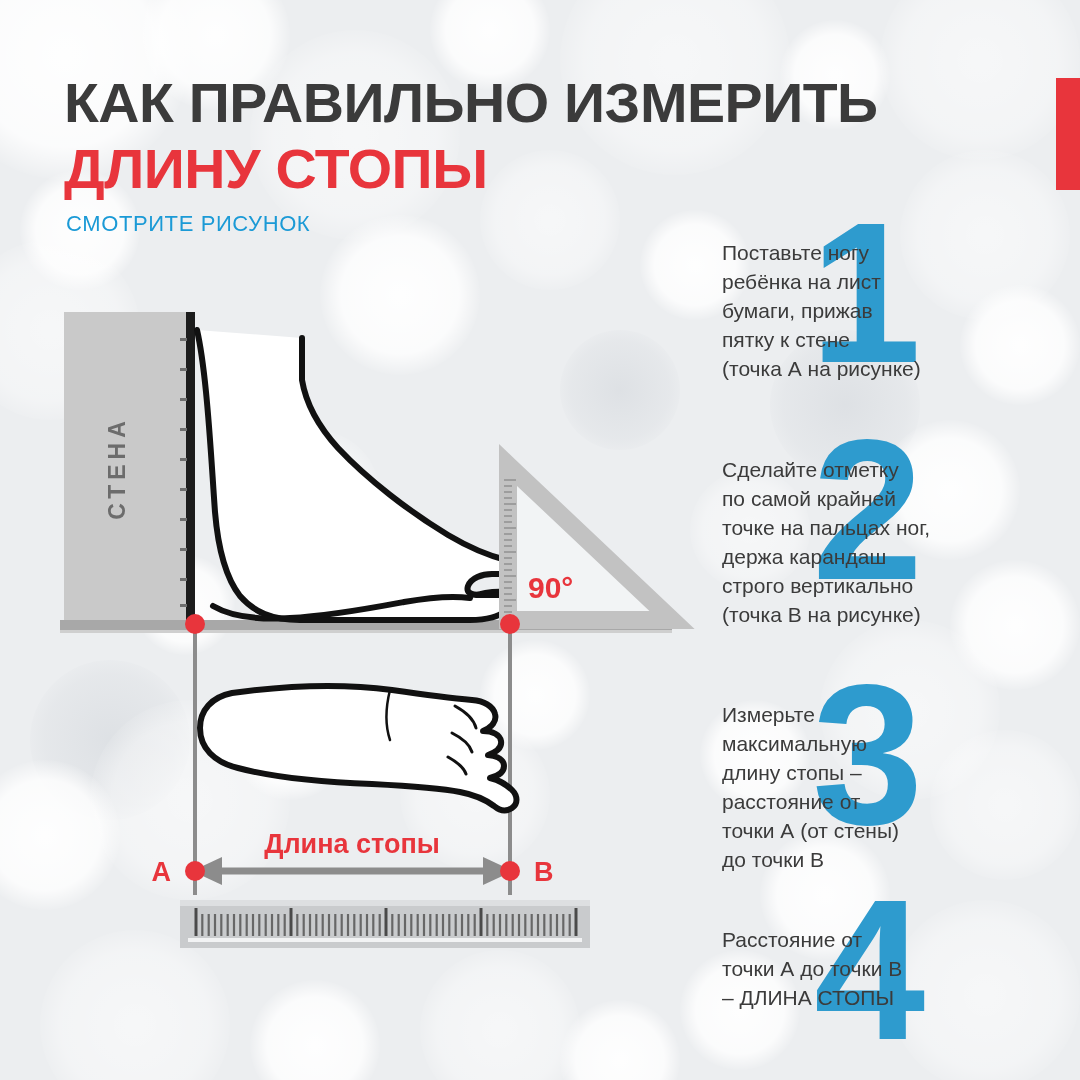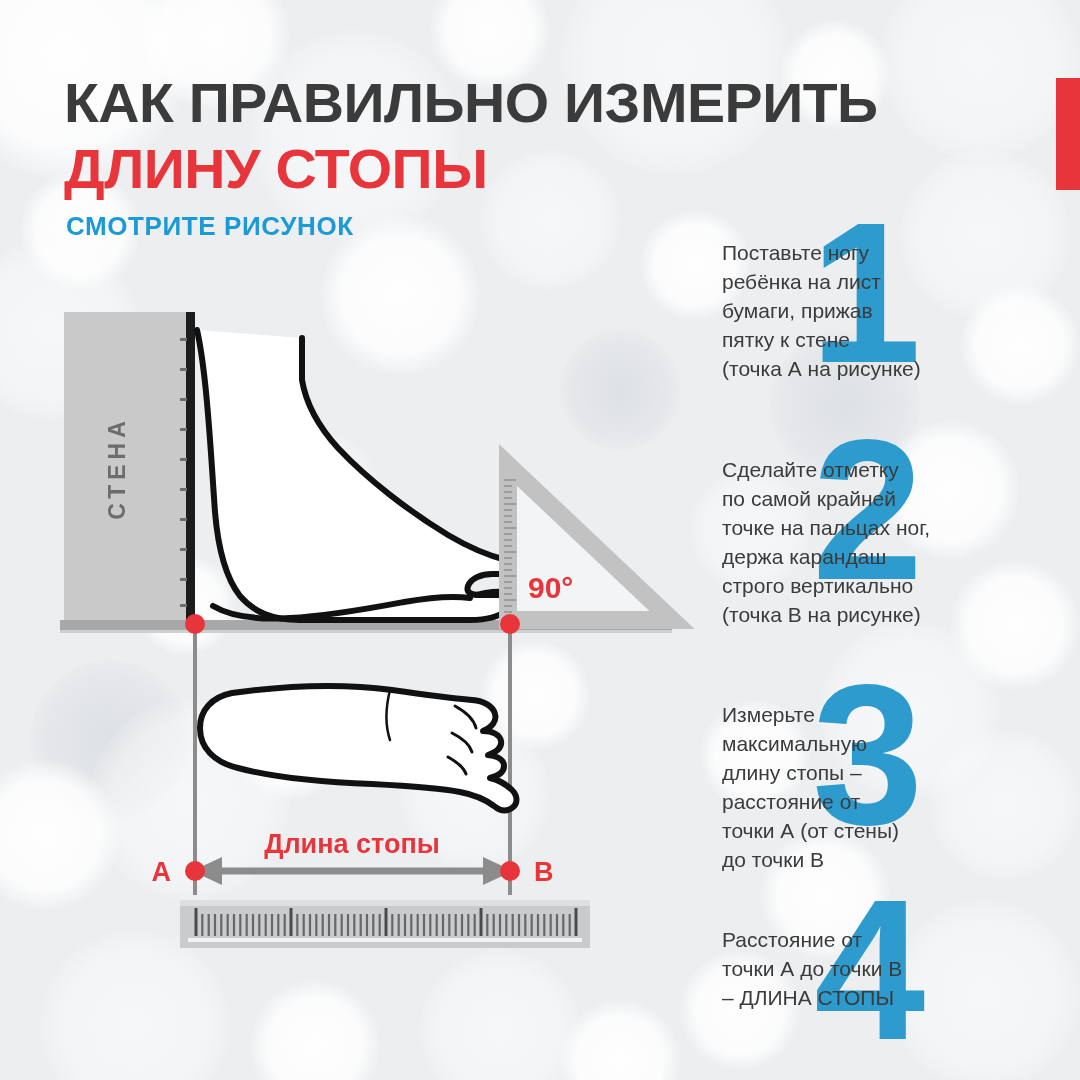--- a/index.html
+++ b/index.html
@@ -33,21 +33,21 @@
     transform:scaleX(1.02); transform-origin:left center;
   }
   #title-accent{
     position:absolute; left:64px; top:136px;
     font-size:56px; font-weight:bold; letter-spacing:-0.5px;
     color:#e8353c; white-space:nowrap;
     transform:scaleX(1.02); transform-origin:left center;
   }
   #subtitle{
     position:absolute; left:66px; top:211px;
-    font-size:26px; font-weight:bold; letter-spacing:0.6px;
+    font-size:22px; font-weight:normal; letter-spacing:0.6px;
     color:#1b9ad6; white-space:nowrap;
   }
   #corner-bar{
     position:absolute; right:0; top:78px;
     width:24px; height:112px; background:#e8353c;
   }
 
   
   .step{ position:absolute; left:722px; width:330px; }
   .step .big-num{

